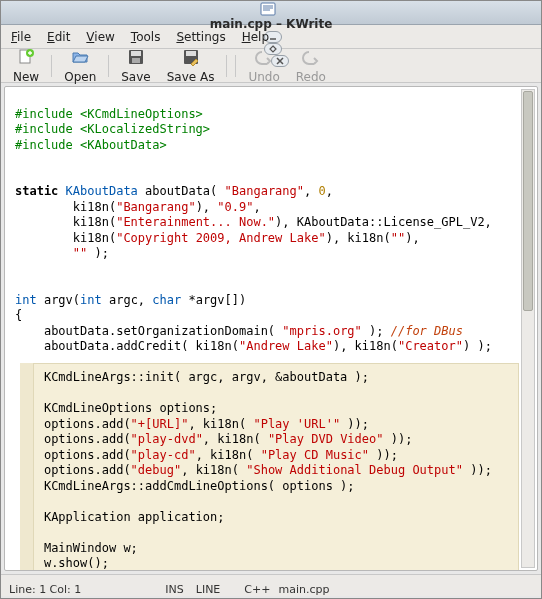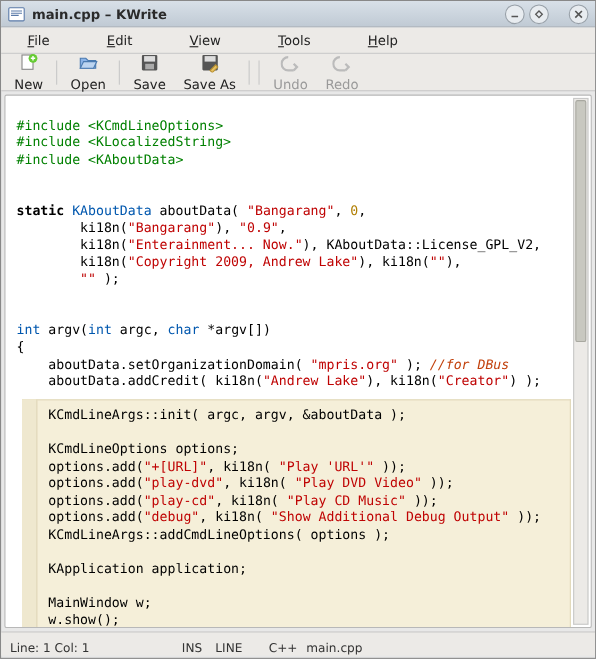--- a/index.html
+++ b/index.html
@@ -1,22 +1,22 @@
 <!DOCTYPE html>
 <html><head>
 <meta charset="utf-8">
 <style>
 * { margin: 0; padding: 0; box-sizing: border-box; }
 body { font-family: "DejaVu Sans", sans-serif; font-size: 12px; background: #e8e8e8; width: 542px; height: 599px; overflow: hidden; border: 1px solid #888; }
-.titlebar { height: 24px; background: linear-gradient(to bottom, #d8e0e8, #c0cad4); display: flex; align-items: center; padding: 0 6px; border-bottom: 1px solid #9aa4ae; }
+.titlebar { height: 24px; background: linear-gradient(to bottom, #d8e0e8, #c0cad4); display: flex; align-items: center; padding: 0 6px; border-bottom: 1px solid #9aa4ae; flex-direction: column; }
 .titlebar .app-icon { width: 16px; height: 16px; margin-right: 6px; }
 .titlebar .title { flex: 1; font-weight: bold; color: #2a2a2a; font-size: 12px; }
 .titlebar .winbtn { width: 18px; height: 18px; border-radius: 9px; background: #e8ecf0; border: 1px solid #98a0a8; margin-left: 4px; display: flex; align-items: center; justify-content: center; cursor: pointer; }
 .titlebar .winbtn svg { width: 10px; height: 10px; }
-.menubar { height: 24px; display: flex; align-items: center; padding: 0 16px; background: #eceae7; border-bottom: 1px solid #c8c8c8; gap: 36px; }
+.menubar { height: 24px; display: flex; align-items: center; padding: 0 2px; background: #eceae7; border-bottom: 1px solid #c8c8c8; }
 .menubar .menu { padding: 3px 8px; cursor: pointer; color: #222; }
 .menubar .menu u { text-decoration: underline; }
 .toolbar { height: 34px; display: flex; align-items: center; padding: 0 6px; gap: 4px; background: #eceae7; border-bottom: 1px solid #c8c8c8; }
 .toolbar .btn { display: flex; align-items: center; gap: 4px; padding: 3px 6px; border-radius: 3px; cursor: pointer; color: #222; flex-direction: column; }
 .toolbar .btn.disabled { color: #999; cursor: default; }
 .toolbar .sep { width: 1px; height: 22px; background: #c8c8c8; margin: 0 2px; }
 .toolbar .icn { width: 18px; height: 18px; display: inline-flex; align-items: center; justify-content: center; }
 .editor-wrap { position: relative; height: 485px; background: #fff; border: 1px solid #b8b8b8; margin: 3px; border-radius: 2px; overflow: hidden; }
 .editor { padding: 4px 0 4px 10px; font-family: "DejaVu Sans Mono", monospace; font-size: 12px; line-height: 15.5px; color: #000; white-space: pre; position: relative; height: 100%; overflow: hidden; }
 .brace-bg { position: absolute; left: 15px; right: 18px; top: 276px; bottom: 0; background: #f5efd9; border: 1px solid #e0d8b8; border-bottom: none; }
@@ -60,20 +60,21 @@
         <path d="M2 2L8 8M8 2L2 8" stroke="#555" stroke-width="1.5"></path>
       </svg>
     </span>
 </div>
 
 <div class="menubar">
   <span class="menu"><u>F</u><span>ile</span></span>
   <span class="menu"><u>E</u>dit</span>
   <span class="menu"><u>V</u>iew</span>
   <span class="menu"><u>T</u>ools</span>
+  <span class="menu"><u>S</u>ettings</span>
   <span class="menu"><u>H</u>elp</span>
 </div>
 
 <div class="toolbar">
   <div class="btn">
       <span class="icn">
         <svg viewBox="0 0 18 18">
           <rect x="3" y="2" width="10" height="13" fill="#fff" stroke="#888"></rect>
           <circle cx="13" cy="5" r="4" fill="#6c3"></circle>
           <path d="M13 3v4M11 5h4" stroke="#fff" stroke-width="1.3"></path>

